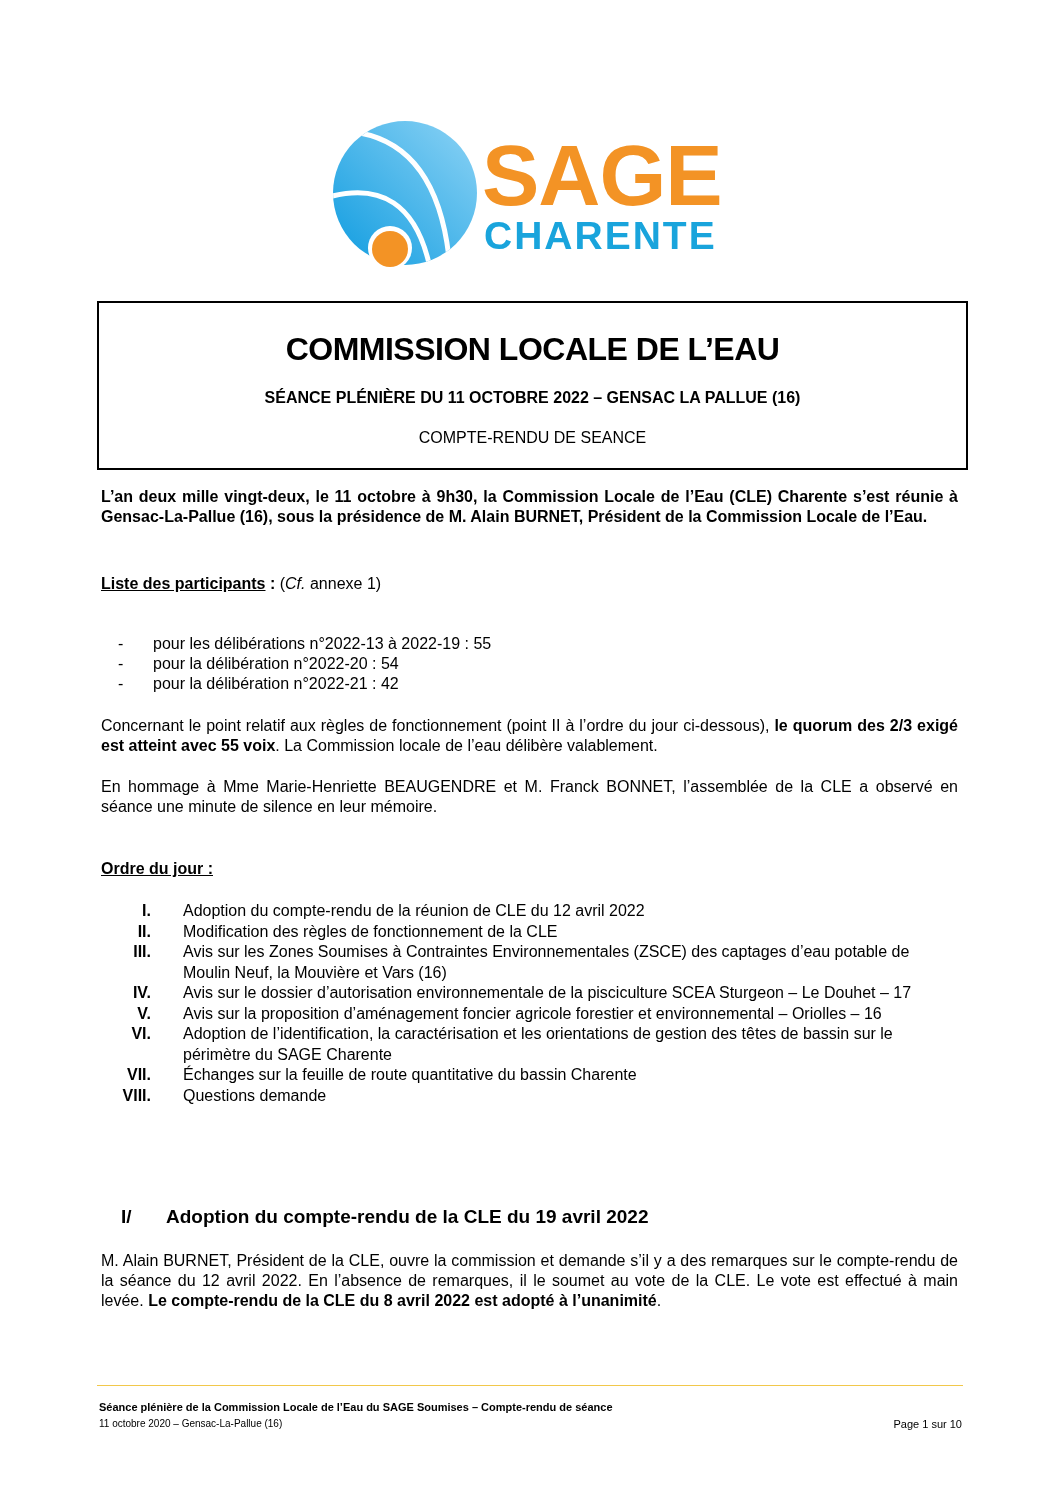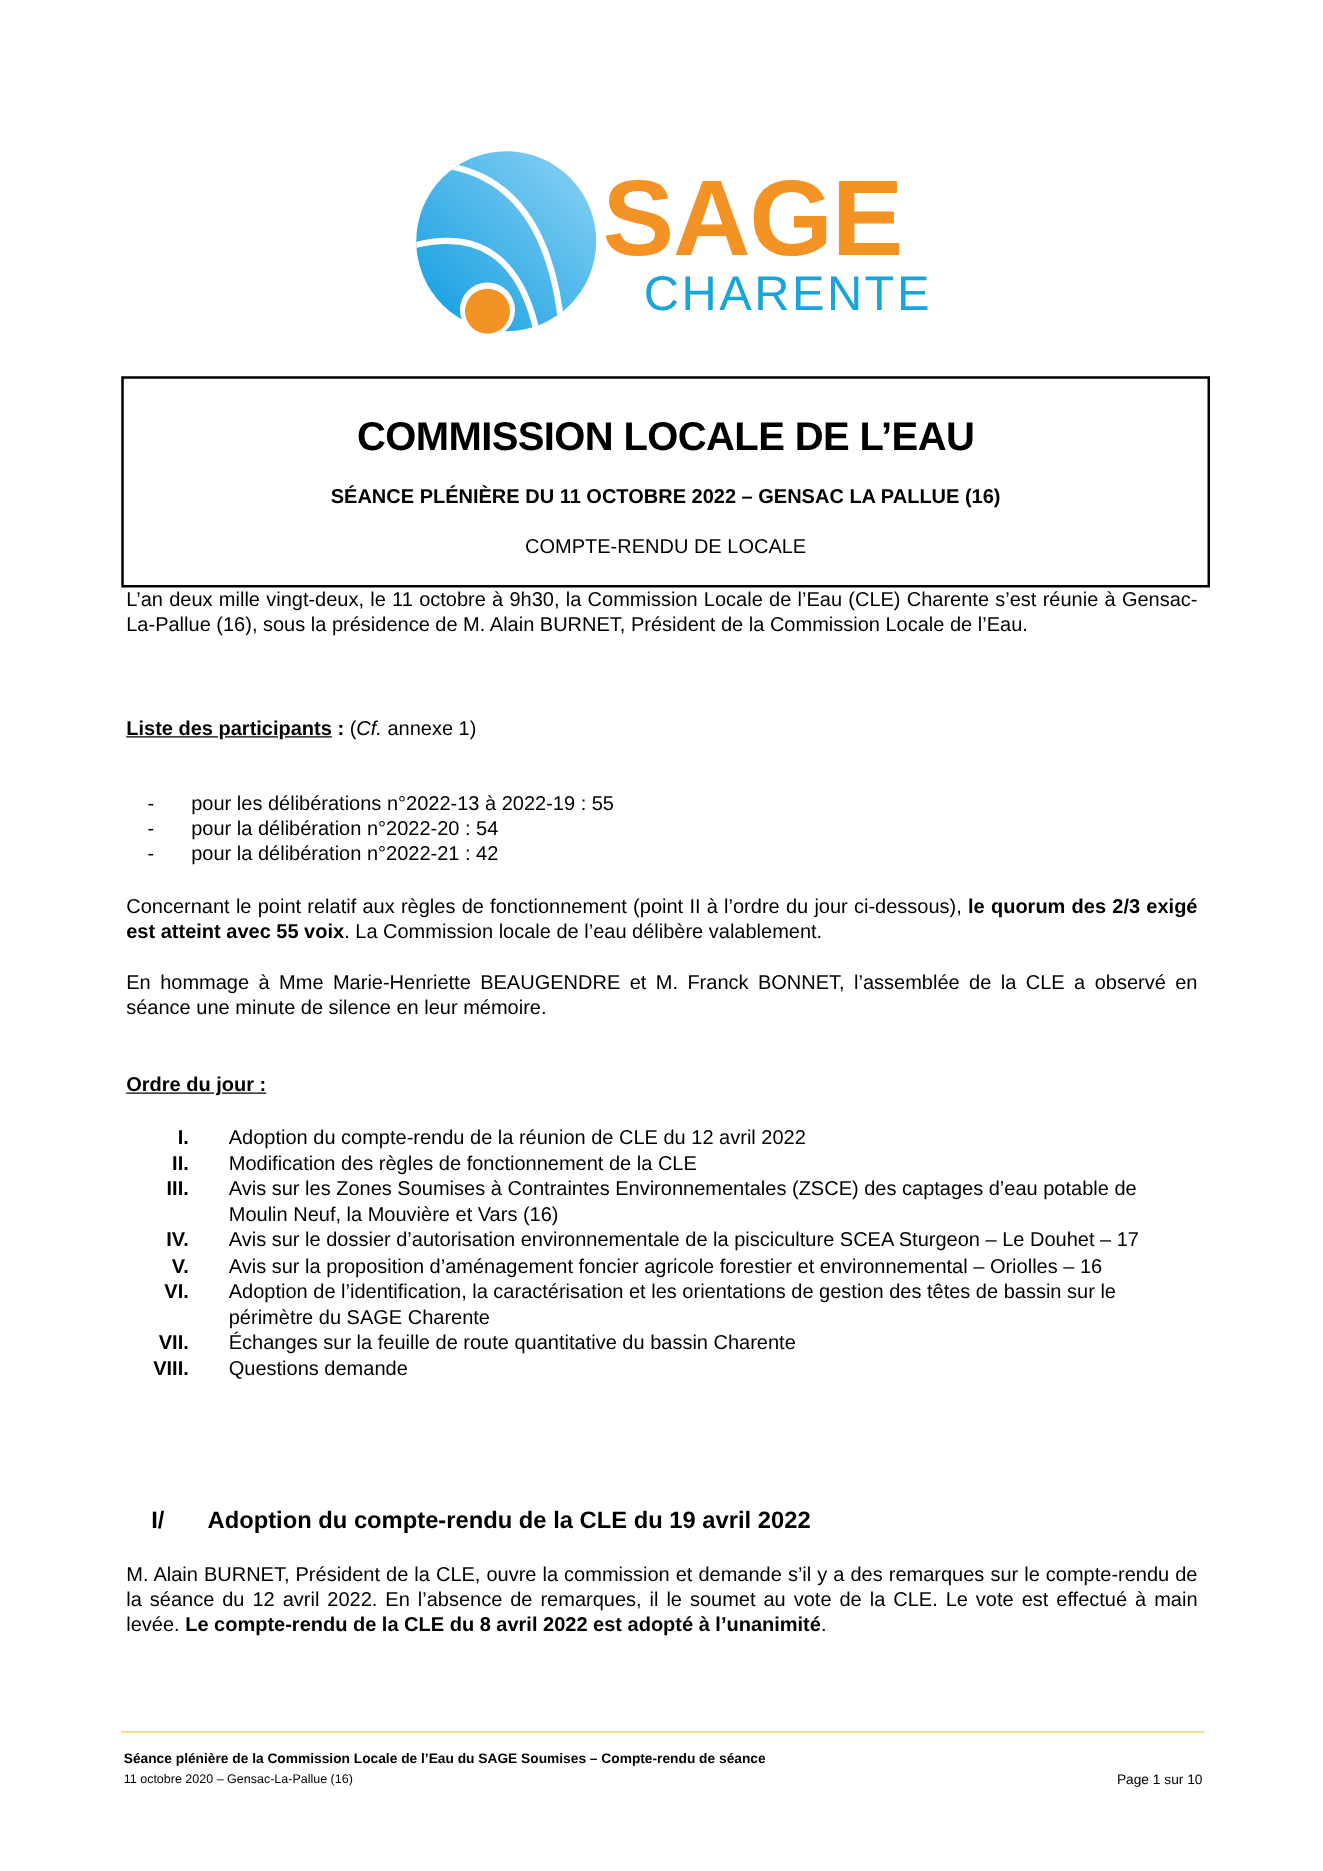--- a/index.html
+++ b/index.html
@@ -17,24 +17,23 @@
     .logo svg { position: absolute; left: 0; top: 0; }
     .logo-sage {
       position: absolute; left: 152px; top: 14px;
       font-family: "Liberation Sans", sans-serif; font-weight: bold;
       font-size: 86px; line-height: 86px; letter-spacing: -1px;
       color: #F39325;
       text-align: center;
     }
     .logo-charente {
       position: absolute; left: 154px; top: 98px;
-      font-family: "Liberation Sans", sans-serif; font-weight: normal;
+      font-family: "Liberation Sans", sans-serif; font-weight: bold;
       font-size: 39px; line-height: 40px; letter-spacing: 2px;
       color: #19A4DC;
-      margin-left: 31px;
     }
 
     
     .title-box {
       position: absolute; left: 97px; top: 301px; width: 871px; height: 169px;
       border: 2px solid #000;
       text-align: center;
     }
     .title-main {
       position: absolute; left: 0; right: 0; top: 28px;
@@ -102,24 +101,24 @@
       <circle cx="60" cy="130" r="22" fill="#ffffff"></circle>
       <circle cx="60" cy="131" r="18" fill="#F39325"></circle>
     </svg>
     <div class="logo-sage">SAGE</div>
     <div class="logo-charente">CHARENTE</div>
   </div>
 
   <div class="title-box">
     <div class="title-main">COMMISSION LOCALE DE L’EAU</div>
     <div class="title-sub">SÉANCE PLÉNIÈRE DU 11 OCTOBRE 2022 – GENSAC LA PALLUE (16)</div>
-    <div class="title-type">COMPTE-RENDU DE LOCALE</div>
+    <div class="title-type">COMPTE-RENDU DE SEANCE</div>
   </div>
 
-  <p class="body-text" style="top:471px;">L’an deux mille vingt-deux, le 11 octobre à 9h30, la Commission Locale de l’Eau (CLE) Charente s’est réunie à Gensac-La-Pallue (16), sous la présidence de M. Alain BURNET, Président de la Commission Locale de l’Eau.</p>
+  <p class="body-text" style="top:487px;font-weight:bold;">L’an deux mille vingt-deux, le 11 octobre à 9h30, la Commission Locale de l’Eau (CLE) Charente s’est réunie à Gensac-La-Pallue (16), sous la présidence de M. Alain BURNET, Président de la Commission Locale de l’Eau.</p>
 
   <p class="body-text" style="top:574px;">
     <span class="u-bold">Liste des participants</span><b> : </b><span>(</span><span class="ital">Cf.</span><span> annexe 1)</span>
   </p>
 
   <div class="dash-list" style="top:634px;">
     <div class="dash-item">
       <span class="dash">-</span>
       <span class="txt">pour les délibérations n°2022-13 à 2022-19 : 55</span>
     </div>

